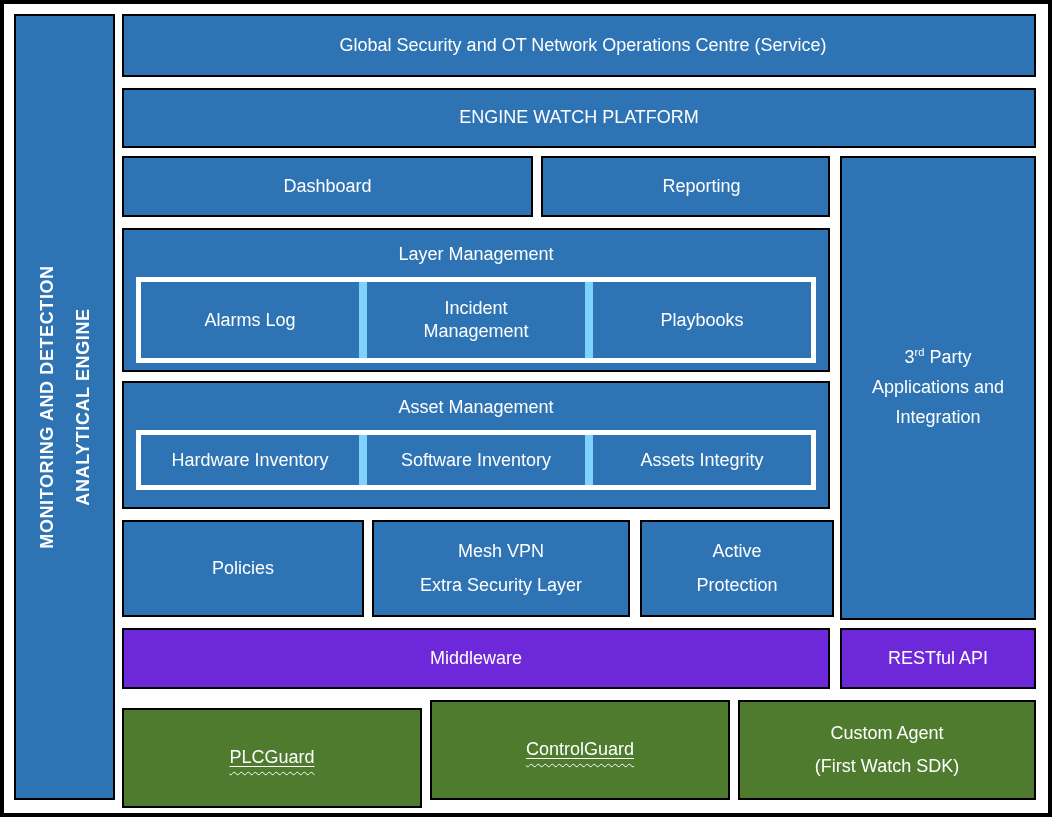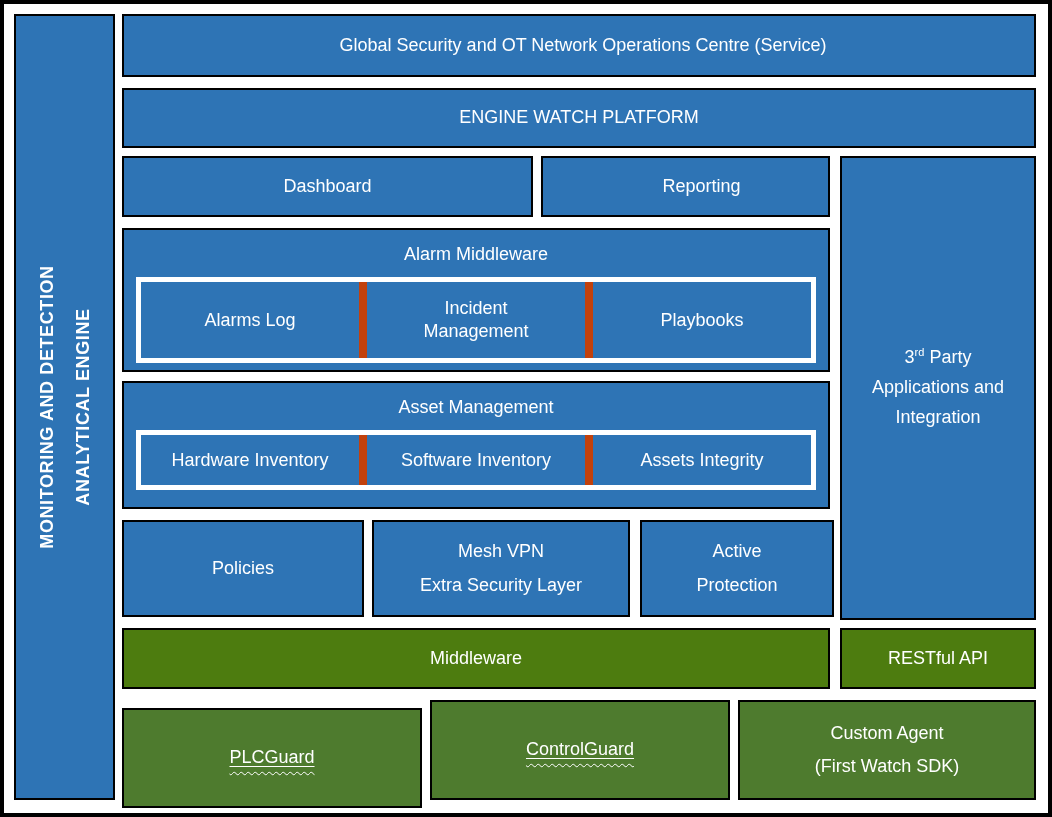--- a/index.html
+++ b/index.html
@@ -19,41 +19,41 @@
     box-sizing: border-box;
     background: #2E74B5;
     border: 2px solid #000000;
     display: flex;
     align-items: center;
     justify-content: center;
     text-align: center;
     font-size: 18px;
     line-height: 1.3;
   }
-  .lightblue { background: #4d7c0f; }
+  .lightblue { background: #6d28d9; }
   .green { background: #4E7B2E; }
 
   
   .leftbar { overflow: visible; }
   .vtext {
     transform: rotate(-90deg);
     white-space: nowrap;
     text-align: center;
     font-weight: bold;
     font-size: 18px;
     letter-spacing: 0.6px;
     line-height: 2.0;
   }
 
   
   .group { flex-direction: column; justify-content: flex-start; align-items: stretch; }
   .group-title { padding-top: 13px; text-align: center; }
   .frame {
     margin: 11px 12px 0 12px;
-    background: #c2410c;
+    background: #7dd3fc;
     border: 5px solid #ffffff;
     display: flex;
     gap: 8px;
   }
   .frame-tall { height: 76px; }
   .frame-short { height: 50px; }
   .cell {
     flex: 1;
     background: #2E74B5;
     display: flex;
@@ -112,21 +112,21 @@
     <div class="tp-text">
       <div>
         <span>3</span><sup>rd</sup><span> Party</span>
       </div>
       <div>Applications and</div>
       <div>Integration</div>
     </div>
   </div>
 
   <div class="block group" style="left:118px; top:224px; width:708px; height:144px;">
-    <div class="group-title">Alarm Middleware</div>
+    <div class="group-title">Layer Management</div>
     <div class="frame frame-tall">
       <div class="cell">
         <span>Alarms Log</span>
       </div>
       <div class="cell">
         <span class="narrow-wrap">Incident Management</span>
       </div>
       <div class="cell">
         <span>Playbooks</span>
       </div>

